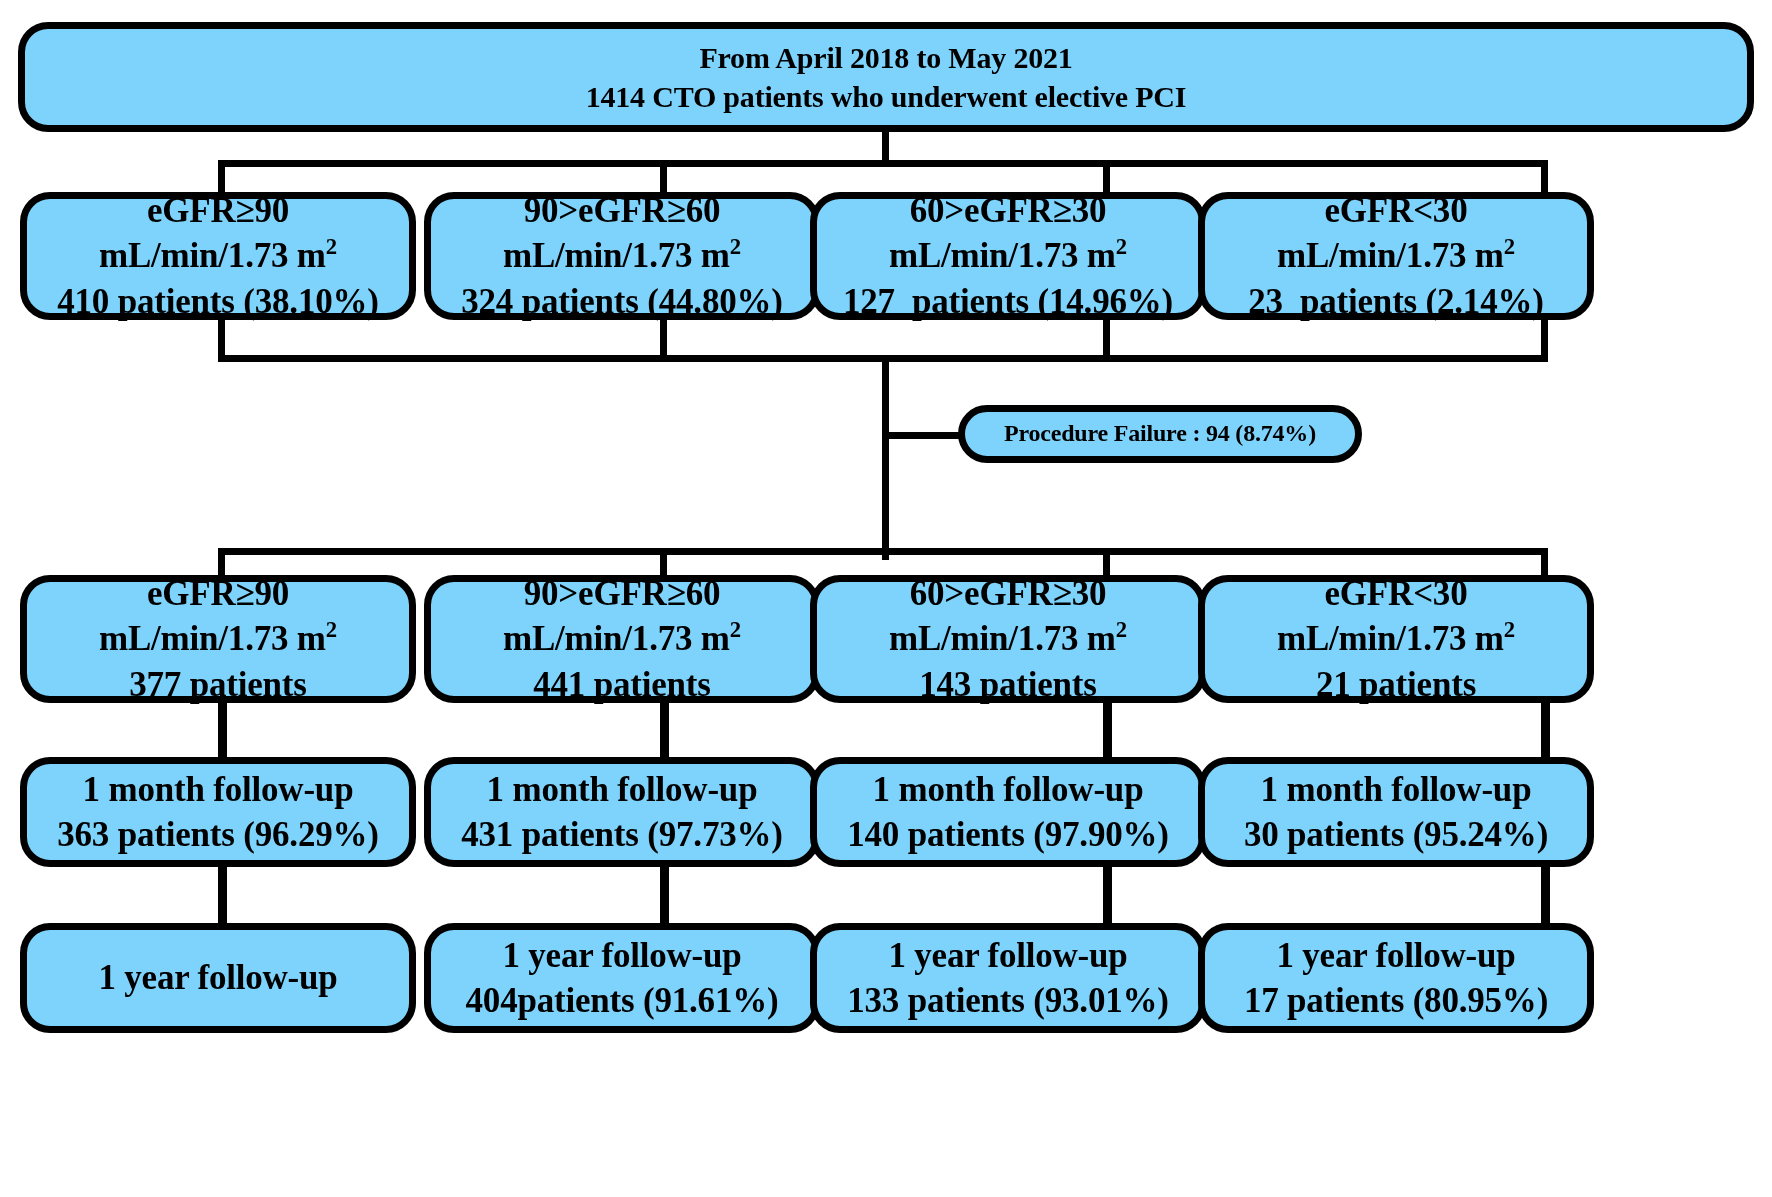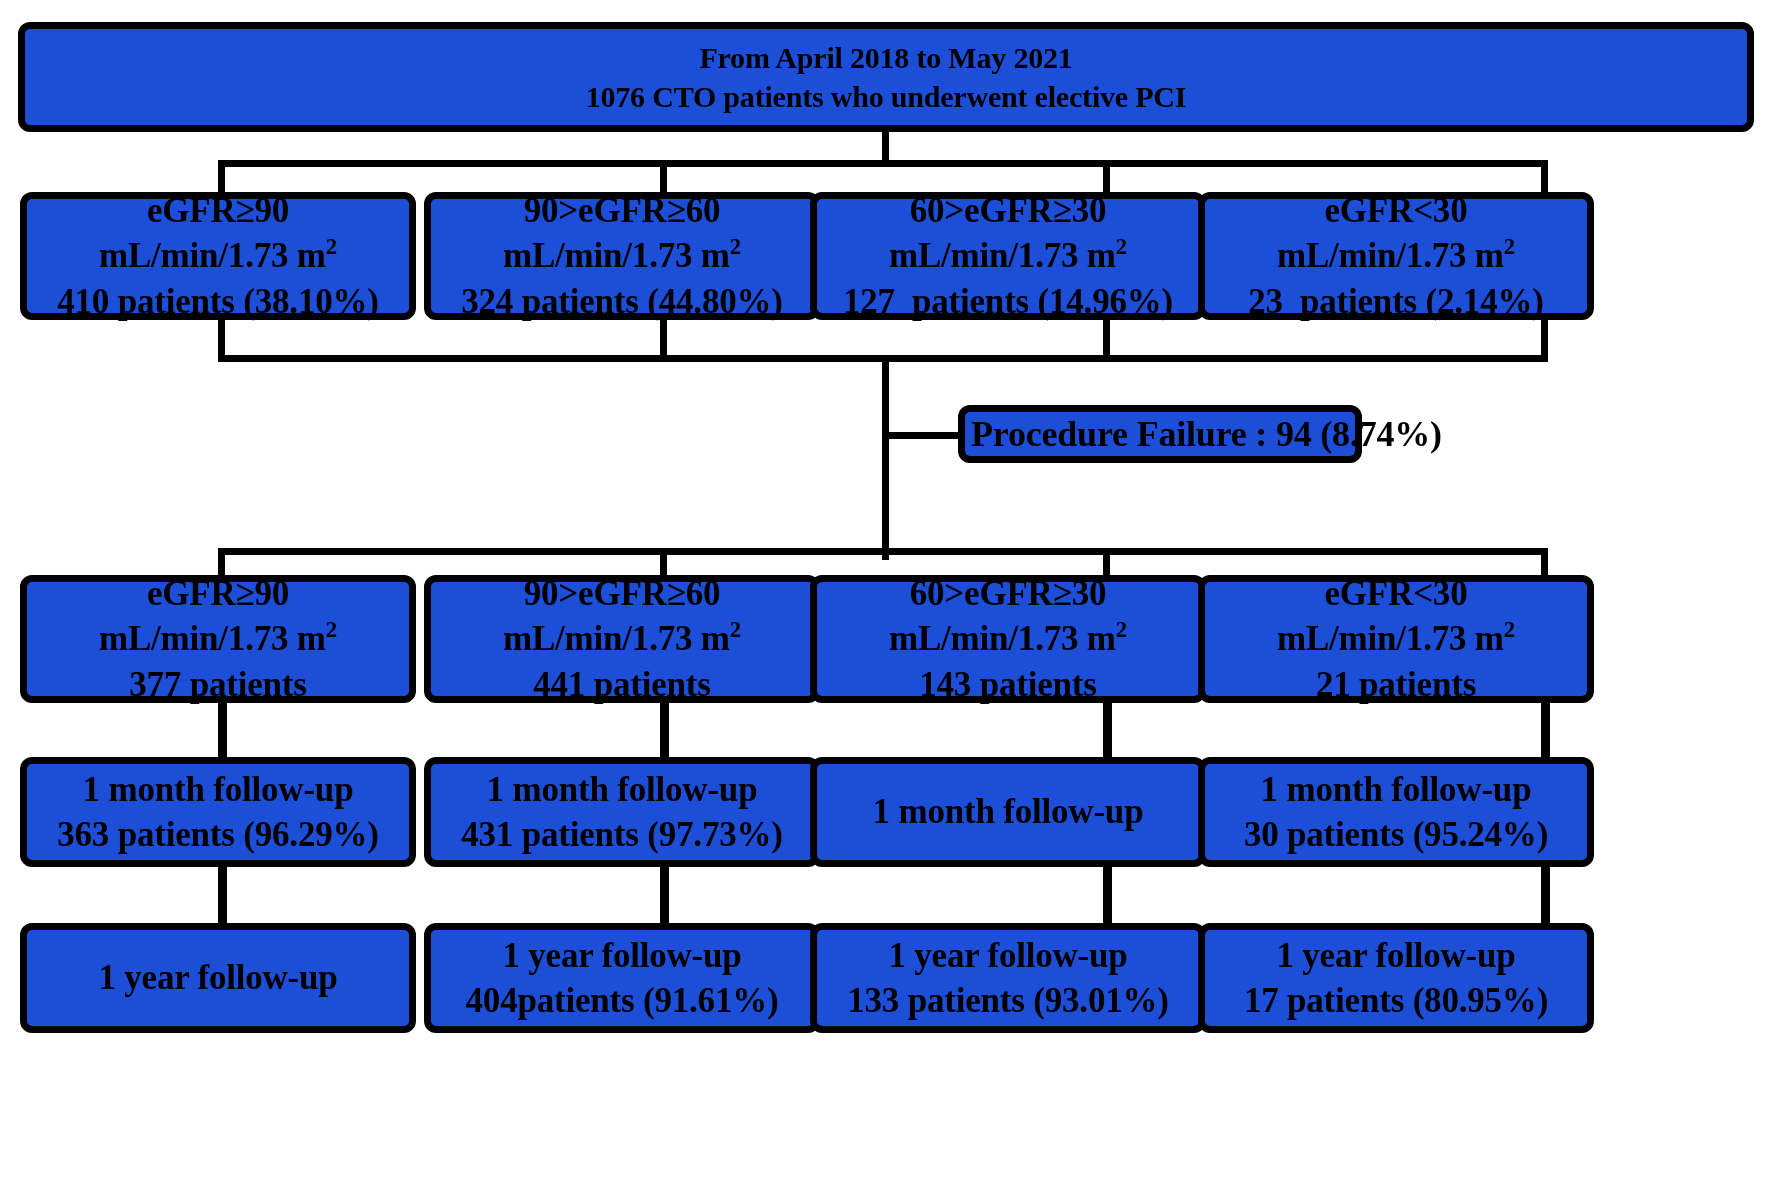--- a/index.html
+++ b/index.html
@@ -18,38 +18,39 @@
     height: 1197px;
     background: #ffffff;
     overflow: hidden;
   }
 
   
   .node {
     position: absolute;
     box-sizing: border-box;
     border: 7px solid #000000;
-    border-radius: 12px;
-    background: #1d4ed8;
+    border-radius: 30px;
+    background: #7dd3fc;
     display: flex;
     flex-direction: column;
+    align-items: center;
     justify-content: center;
     text-align: center;
     z-index: 5;
     padding: 2px 6px;
   }
   .node .line {
     font-weight: bold;
     line-height: 1.30;
     white-space: pre;
     letter-spacing: -0.2px;
   }
   .node.big .line { font-size: 30px; }
   .node.std .line { font-size: 35px; }
-  .node.fail .line { font-size: 36px; }
+  .node.fail .line { font-size: 24px; }
 
   sup {
     font-size: 0.65em;
     vertical-align: super;
     line-height: 0;
   }
 
   
   .conn {
     position: absolute;
@@ -59,21 +60,21 @@
   .vline { width: 7px; }
   .hline { height: 7px; }
 </style>
 </head>
 <body>
 
 <div id="flowchart">
 
   <div class="node big" style="left:18px; top:22px; width:1736px; height:110px;">
     <div class="line">From April 2018 to May 2021</div>
-    <div class="line">1076 CTO patients who underwent elective PCI</div>
+    <div class="line">1414 CTO patients who underwent elective PCI</div>
   </div>
 
   <div class="conn vline" style="left:882px; top:132px; height:30px;"></div>
   <div class="conn hline" style="left:218px; top:160px; width:1330px;"></div>
   <div class="conn vline" style="left:218px; top:160px; height:35px;"></div>
   <div class="conn vline" style="left:660px; top:160px; height:35px;"></div>
   <div class="conn vline" style="left:1103px; top:160px; height:35px;"></div>
   <div class="conn vline" style="left:1541px; top:160px; height:35px;"></div>
 
   <div class="node std" style="left:20px; top:192px; width:396px; height:128px;">
@@ -153,20 +154,21 @@
     <div class="line">363 patients (96.29%)</div>
   </div>
 
   <div class="node std" style="left:424px; top:757px; width:396px; height:110px;">
     <div class="line">1 month follow-up</div>
     <div class="line">431 patients (97.73%)</div>
   </div>
 
   <div class="node std" style="left:810px; top:757px; width:396px; height:110px;">
     <div class="line">1 month follow-up</div>
+    <div class="line">140 patients (97.90%)</div>
   </div>
 
   <div class="node std" style="left:1198px; top:757px; width:396px; height:110px;">
     <div class="line">1 month follow-up</div>
     <div class="line">30 patients (95.24%)</div>
   </div>
 
   <div class="conn vline" style="left:218px; top:867px; width:9px; height:58px;"></div>
   <div class="conn vline" style="left:660px; top:867px; width:9px; height:58px;"></div>
   <div class="conn vline" style="left:1103px; top:867px; width:9px; height:58px;"></div>

